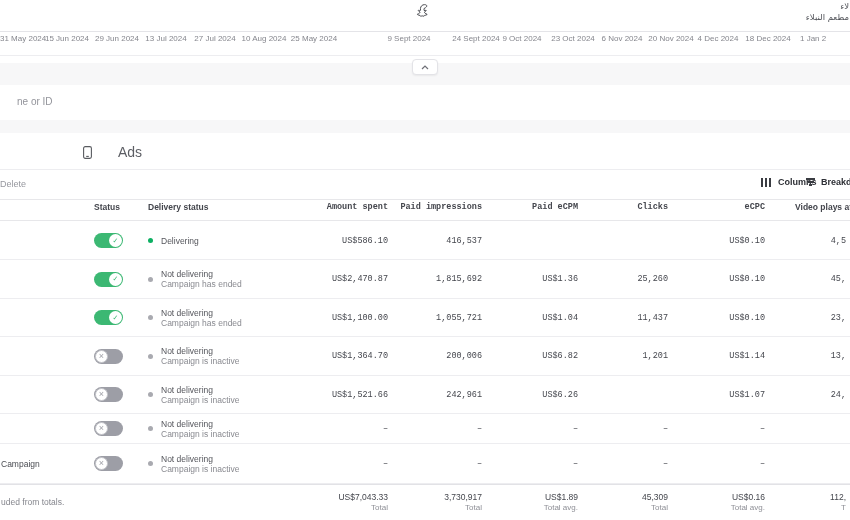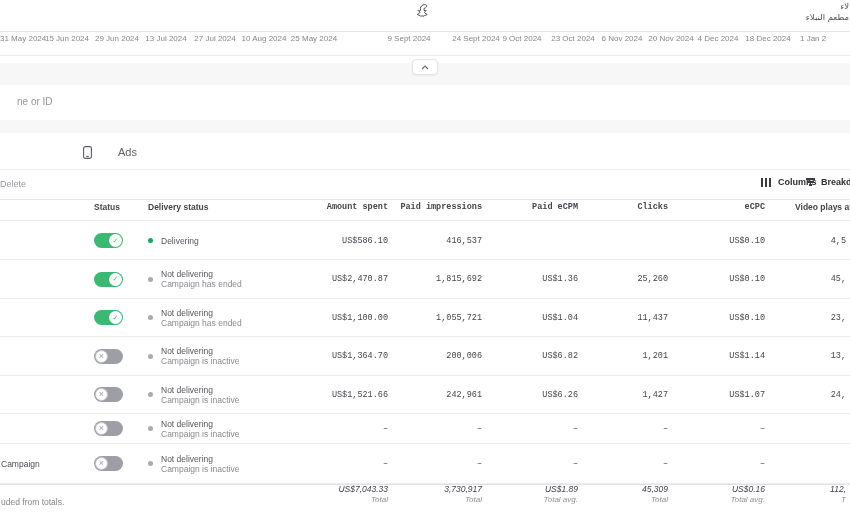--- a/index.html
+++ b/index.html
@@ -19,21 +19,21 @@
   .divider-a{position:absolute;left:0;top:55px;width:850px;height:1px;background:#ededf0;}
   .strip{position:absolute;left:0;top:63px;width:850px;height:22px;background:#f7f7f8;}
   .collapse-btn{position:absolute;left:412px;top:59px;width:26px;height:16px;background:#fff;
                 border:1px solid #e3e3e7;border-radius:4px;box-shadow:0 1px 2px rgba(0,0,0,.06);
                 display:flex;align-items:center;justify-content:center;box-sizing:border-box;z-index:2;}
 
   
   .search-text{position:absolute;left:17px;top:96px;font-size:10px;color:#93949b;white-space:nowrap;}
   .band2{position:absolute;left:0;top:120px;width:850px;height:13px;background:#f7f7f8;}
   .tab-ads{position:absolute;left:83px;top:144px;height:16px;display:flex;align-items:center;}
-  .tab-ads .lbl{margin-left:26px;font-size:11px;color:#5c5e64;}
+  .tab-ads .lbl{margin-left:26px;font-size:14px;color:#5c5e64;}
 
   
   .toolbar{position:absolute;left:0;top:169px;width:850px;height:31px;box-sizing:border-box;
            border-top:1px solid #ededf0;border-bottom:1px solid #e7e7ea;}
   .delete-btn{position:absolute;left:0;top:9px;font-size:9px;color:#97989f;}
   .columns-btn{position:absolute;left:761px;top:7px;display:flex;align-items:center;}
   .columns-btn .lbl{margin-left:7px;font-size:9px;font-weight:700;color:#2e3036;}
   .breakdown-btn{position:absolute;left:806px;top:7px;display:flex;align-items:center;white-space:nowrap;}
   .breakdown-btn .lbl{margin-left:6px;font-size:9px;font-weight:700;color:#2e3036;}
   .cols-icon{display:inline-flex;gap:2px;}
@@ -77,21 +77,21 @@
   .knob{position:absolute;top:1px;width:13px;height:13px;border-radius:50%;background:#fff;
         display:flex;align-items:center;justify-content:center;box-sizing:border-box;}
   .toggle.on .knob{right:1px;}
   .toggle.off .knob{left:1px;border:1px solid #c3c4c9;}
   .toggle.on .knob::after{content:"\2713";font-family:"DejaVu Sans",sans-serif;font-size:7px;color:#3cb873;}
   .toggle.off .knob::after{content:"\00d7";font-size:9px;color:#9fa0a7;line-height:1;}
 
   
   .totals{position:absolute;left:0;top:484px;width:850px;height:36px;box-sizing:border-box;
           border-top:1px solid #e2e2e6;}
-  .totals .cell{flex-direction:column;justify-content:flex-start;align-items:flex-end;font-style:italic;}
+  .totals .cell{flex-direction:column;justify-content:center;align-items:flex-end;}
   .totals .tv{font-size:8.5px;color:#44464d;line-height:9px;}
   .totals .tl{font-size:8px;color:#8e8f96;line-height:9px;margin-top:1px;}
   .footnote{position:absolute;left:1px;top:497px;font-size:8.5px;color:#85868d;white-space:nowrap;}
 </style>
 </head>
 <body>
 
 <div id="app">
 
   <div class="ghost-wrap">
@@ -248,21 +248,20 @@
           <span class="knob"></span>
         </span>
       </div>
     <div class="cell c-del">
         <span class="dot inactive"></span>
       <span class="del-text"><span class="l1">Not delivering</span><div class="l2">Campaign is inactive</div></span>
       </div>
     <div class="cell c-amount num">US$1,521.66</div>
     <div class="cell c-impr num">242,961</div>
     <div class="cell c-ecpm num">US$6.26</div>
-    <div class="cell c-clicks num">1,427</div>
     <div class="cell c-ecpc num">US$1.07</div>
     <div class="cell c-video num">24,</div>
   </div>
 
   <div class="row r6">
     <div class="cell c-status">
         <span class="toggle off">
           <span class="knob"></span>
         </span>
       </div>

